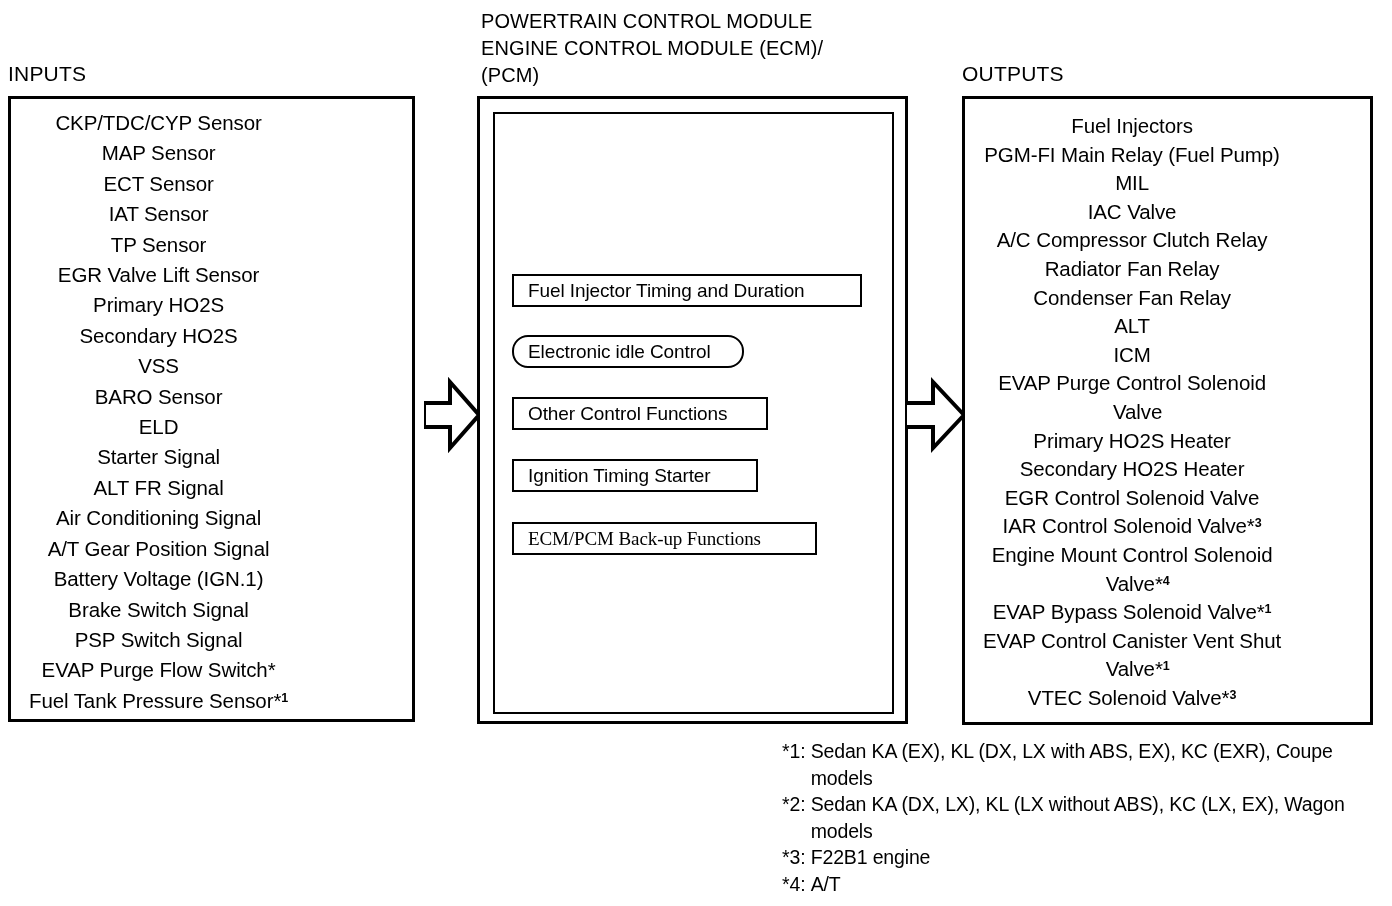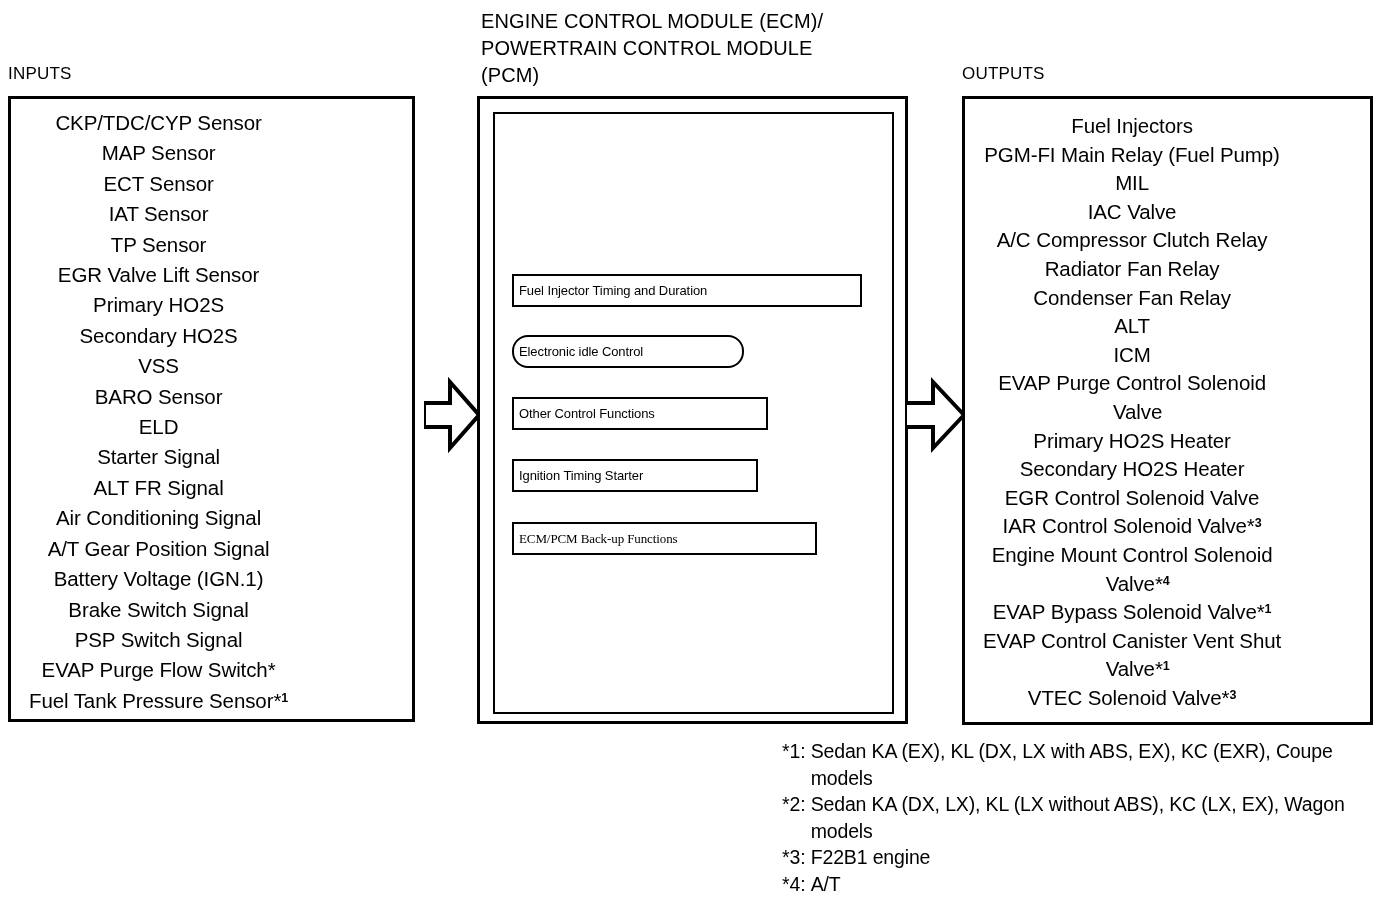--- a/index.html
+++ b/index.html
@@ -19,21 +19,21 @@
     height: 906px;
     overflow: hidden;
     background: #ffffff;
   }
 
   
   .abs { position: absolute; }
 
   
   .col-heading {
-    font-size: 17px;
+    font-size: 21px;
     line-height: 24px;
     letter-spacing: 0.2px;
     white-space: nowrap;
   }
 
   
   .ecm-title {
     font-size: 20px;
     line-height: 27px;
     letter-spacing: 0.1px;
@@ -78,23 +78,23 @@
   
   .fn-box {
     border: 2px solid #000;
     box-sizing: border-box;
     height: 33px;
     display: flex;
     align-items: center;
     background: #fff;
   }
   .fn-box span {
-    font-size: 13px;
+    font-size: 19px;
     letter-spacing: -0.1px;
-    padding-left: 5px;
+    padding-left: 14px;
     white-space: nowrap;
   }
 
   
   .arrow {
     display: block;
   }
 
   
   #footnotes {
@@ -145,22 +145,22 @@
       </ul>
   </div>
 
   <div class="abs" style="left:424px; top:373px; width:56px; height:84px;">
     <svg class="arrow" width="56" height="84" viewBox="0 0 56 84">
       <polygon points="0,30 26,30 26,9 55,42 26,75 26,54 0,54" fill="#ffffff" stroke="#000000" stroke-width="4" stroke-linejoin="miter"></polygon>
     </svg>
   </div>
 
   <div class="abs ecm-title" style="left:481px; top:8px;">
+    <div>POWERTRAIN CONTROL MODULE</div>
     <div>ENGINE CONTROL MODULE (ECM)/</div>
-    <div>POWERTRAIN CONTROL MODULE</div>
     <div>(PCM)</div>
   </div>
 
   <div class="abs panel" style="left:477px; top:96px; width:431px; height:628px;">
     <div class="abs panel-inner" style="left:13px; top:13px; width:401px; height:602px;">
 
       <div class="abs fn-box" style="left:17px; top:160px; width:350px;">
         <span>Fuel Injector Timing and Duration</span>
       </div>
 

